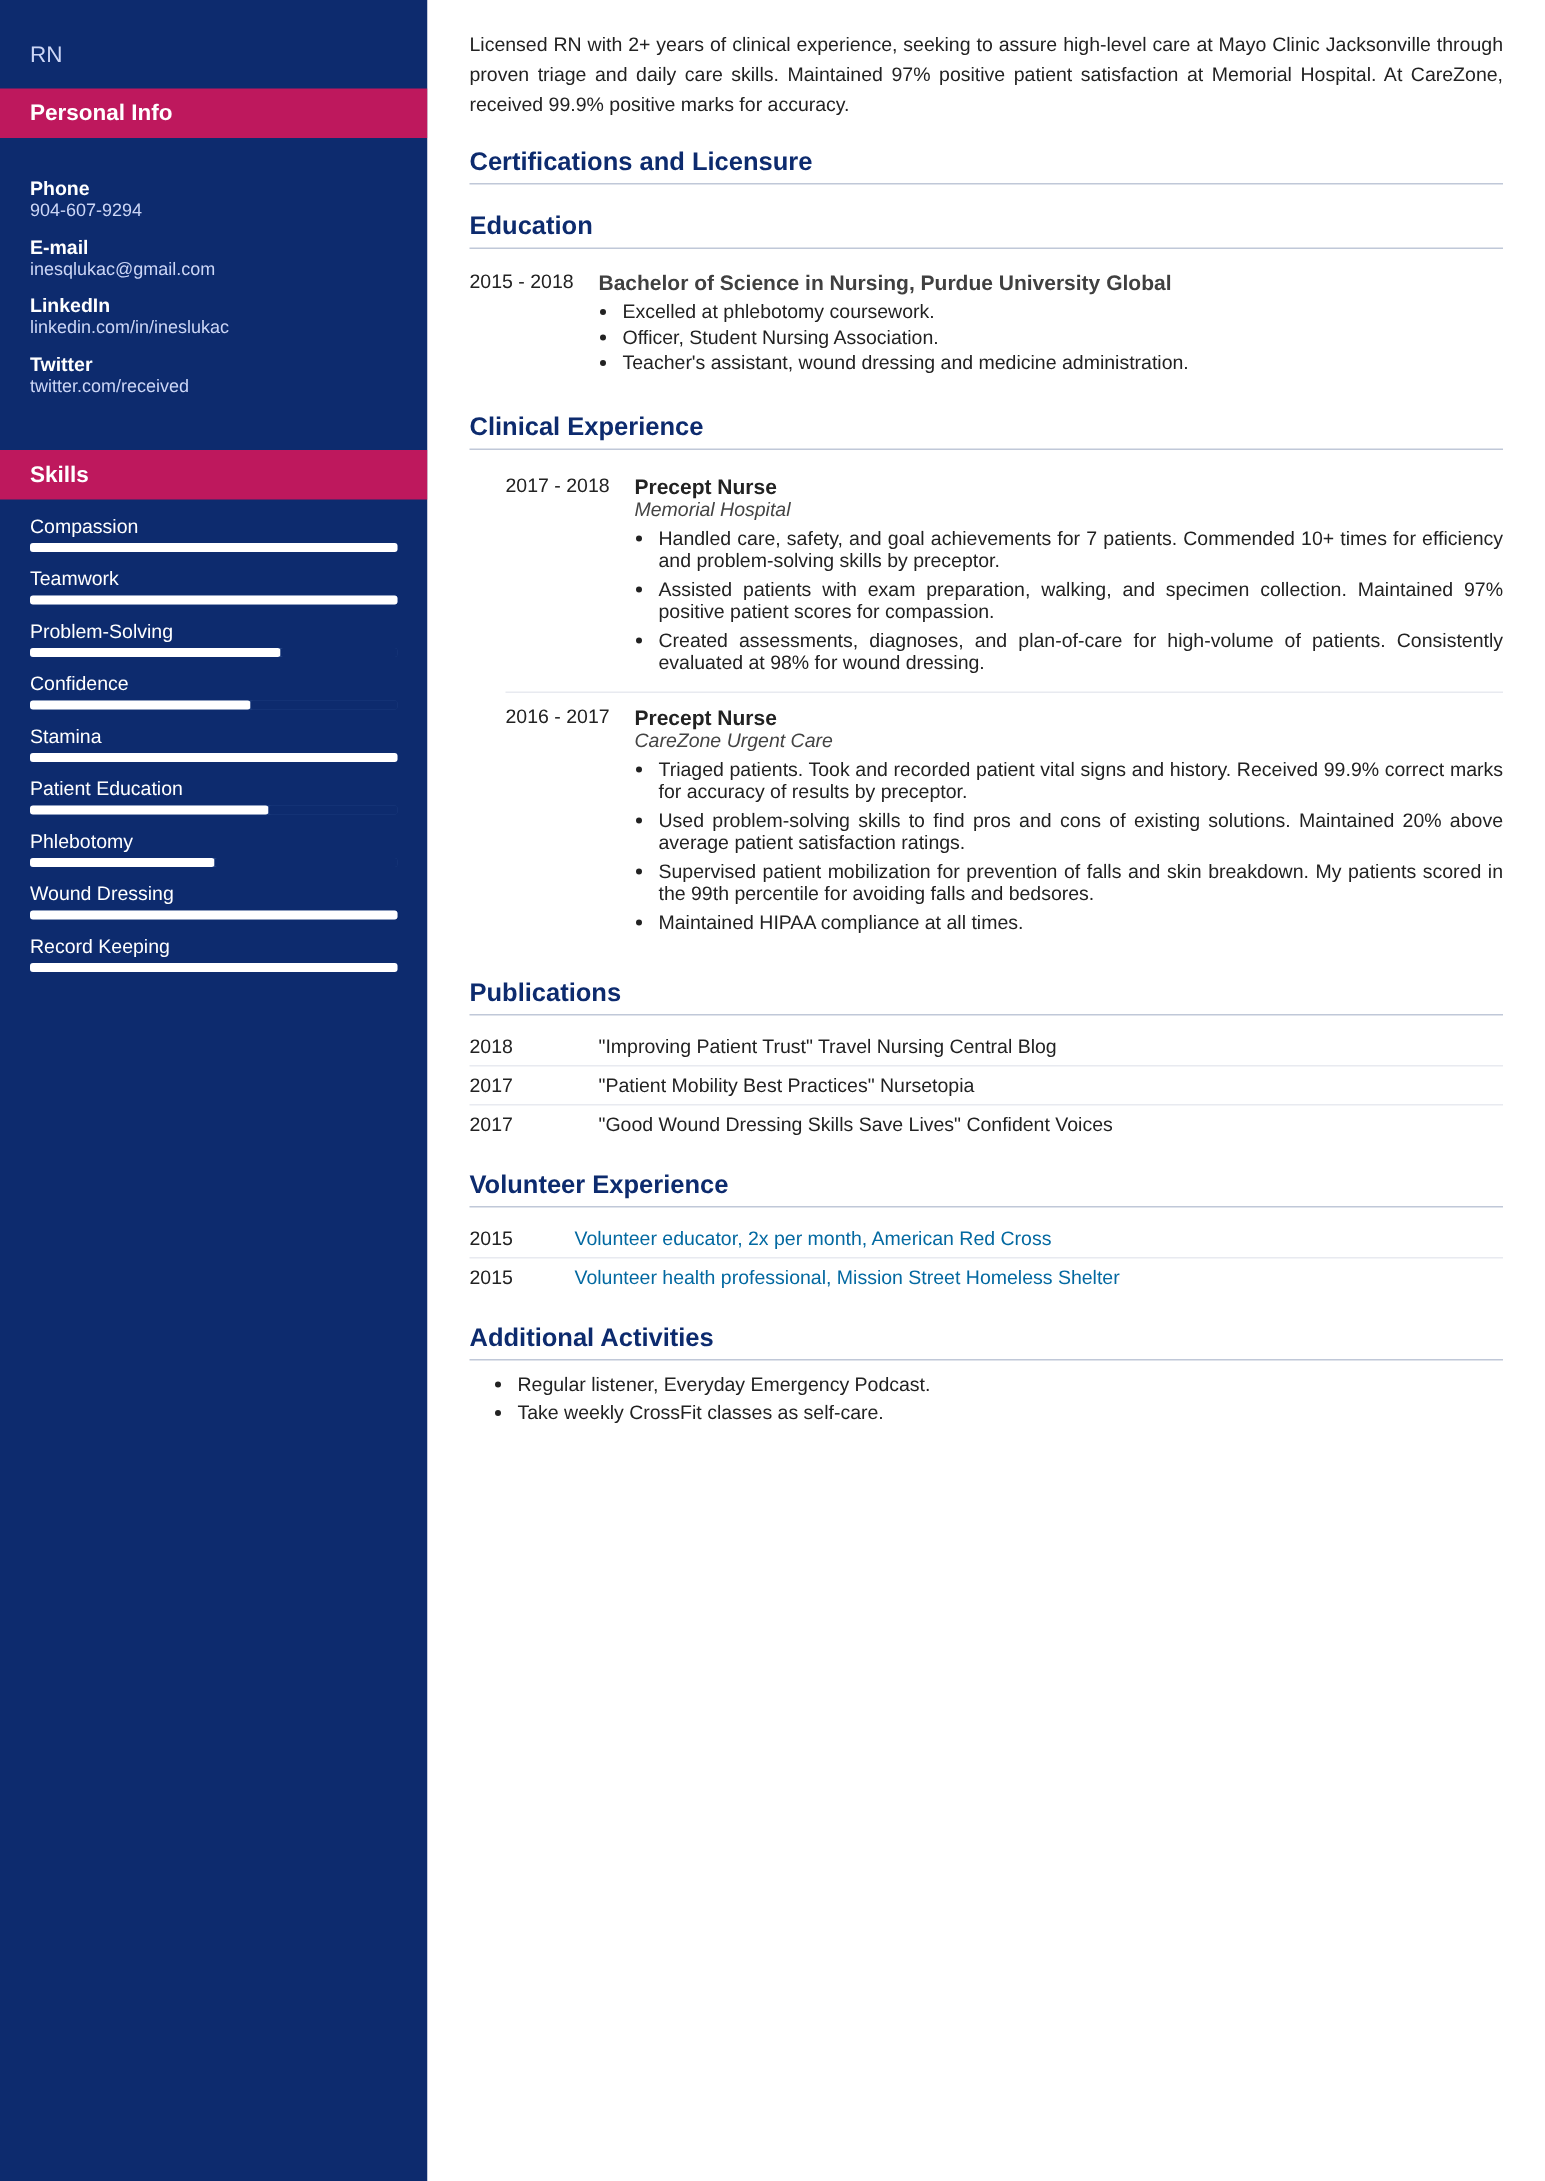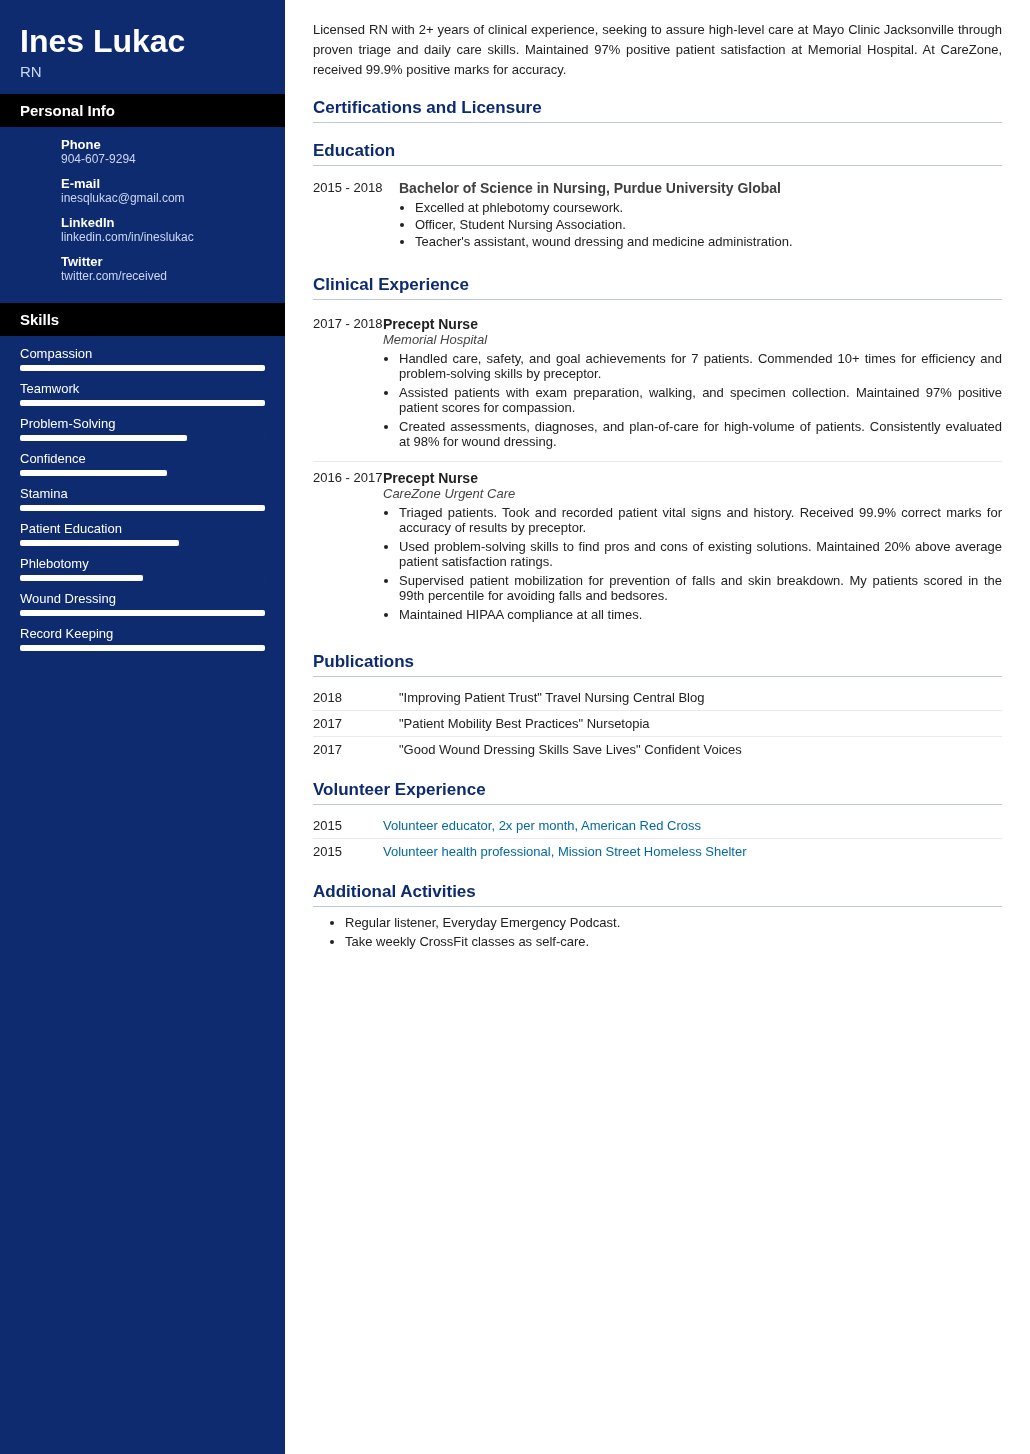--- a/index.html
+++ b/index.html
@@ -33,30 +33,29 @@
       font-weight: bold;
       color: #fff;
       line-height: 1.1;
     }
     .sidebar-title {
       font-size: 15px;
       color: #ccd6f6;
       margin-top: 4px;
     }
     .sidebar-section-header {
-      background-color: #000000;
+      background-color: #be185d;
       color: #fff;
       font-size: 15px;
       font-weight: bold;
       padding: 8px 20px;
       margin-top: 0;
     }
     .sidebar-section-content {
-      padding: 10px 20px;
-      margin-left: 41px;
+      padding: 26px 20px;
     }
     .contact-item {
       margin-bottom: 10px;
     }
     .contact-label {
       font-weight: bold;
       font-size: 13px;
       color: #fff;
     }
     .contact-value {
@@ -153,22 +152,24 @@
       padding-left: 16px;
     }
     .edu-bullets li {
       font-size: 13px;
       color: #222;
       margin-bottom: 2px;
       list-style: disc;
     }
     .exp-row {
       display: flex;
+      gap: 16px;
       padding: 8px 0;
       border-bottom: 1px solid #e8eaf0;
+      margin-left: 24px;
     }
     .exp-row:last-child {
       border-bottom: none;
     }
     .exp-year {
       min-width: 70px;
       font-size: 13px;
       color: #222;
     }
     .exp-content {
@@ -239,21 +240,20 @@
       list-style: disc;
     }
   </style>
 </head>
 <body>
 
 <div class="resume-container">
 
   <div class="sidebar">
     <div class="sidebar-name-block">
-      <div class="sidebar-name">Ines Lukac</div>
       <div class="sidebar-title">RN</div>
     </div>
 
     <div class="sidebar-section-header">Personal Info</div>
     <div class="sidebar-section-content">
 
       <div id="contacts-container">
           <div class="contact-item">
             <div class="contact-label">Phone</div>
             <div class="contact-value">904-607-9294</div>

